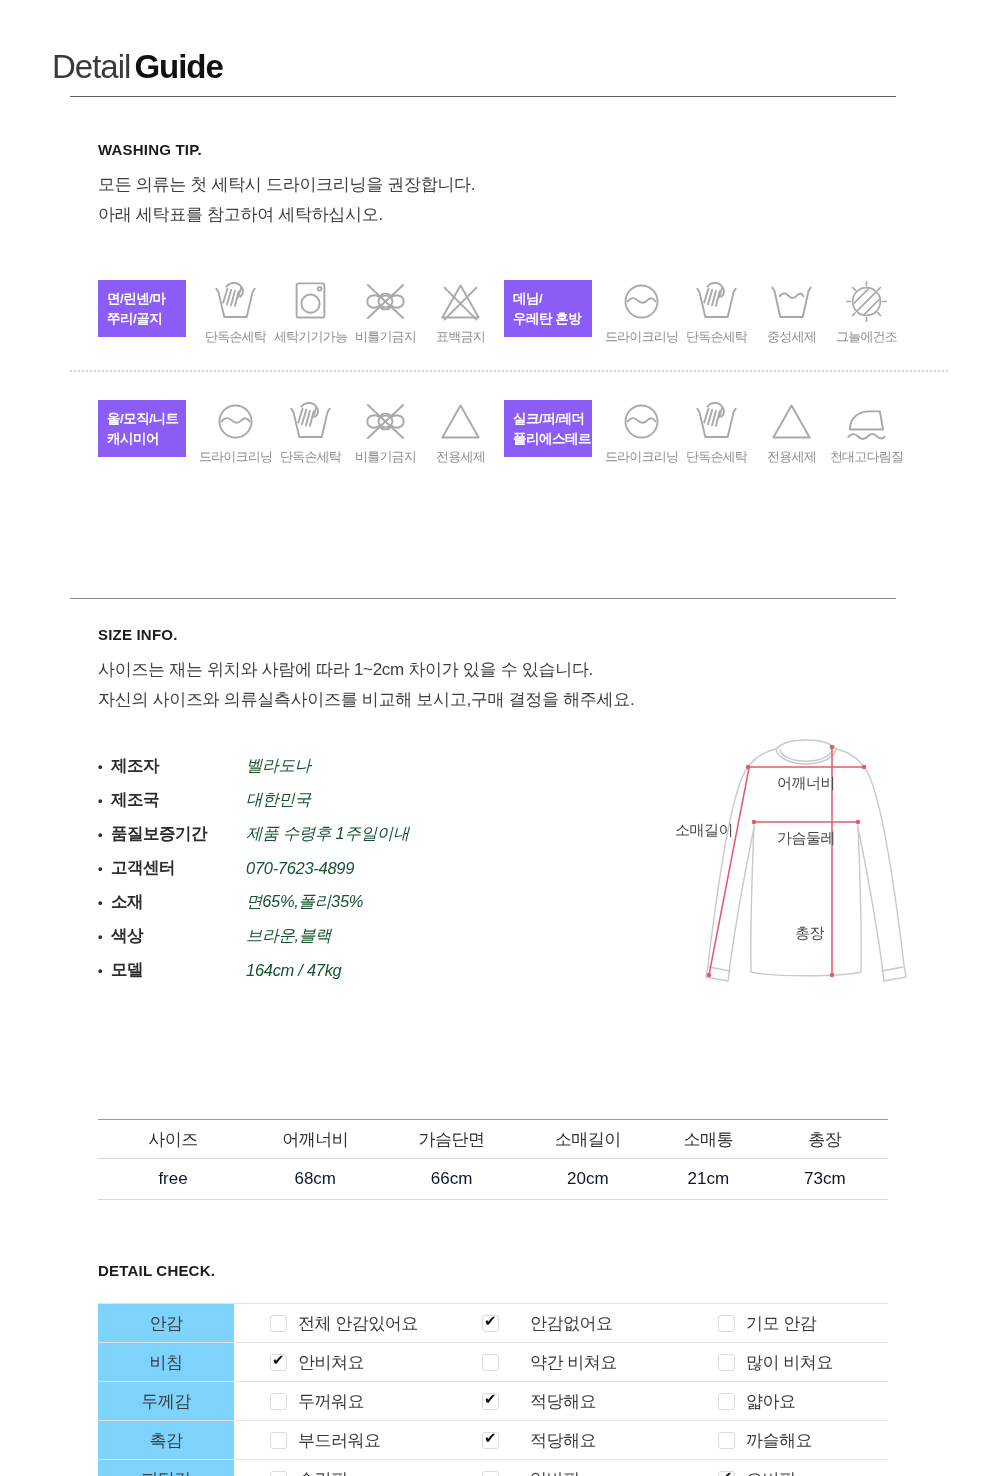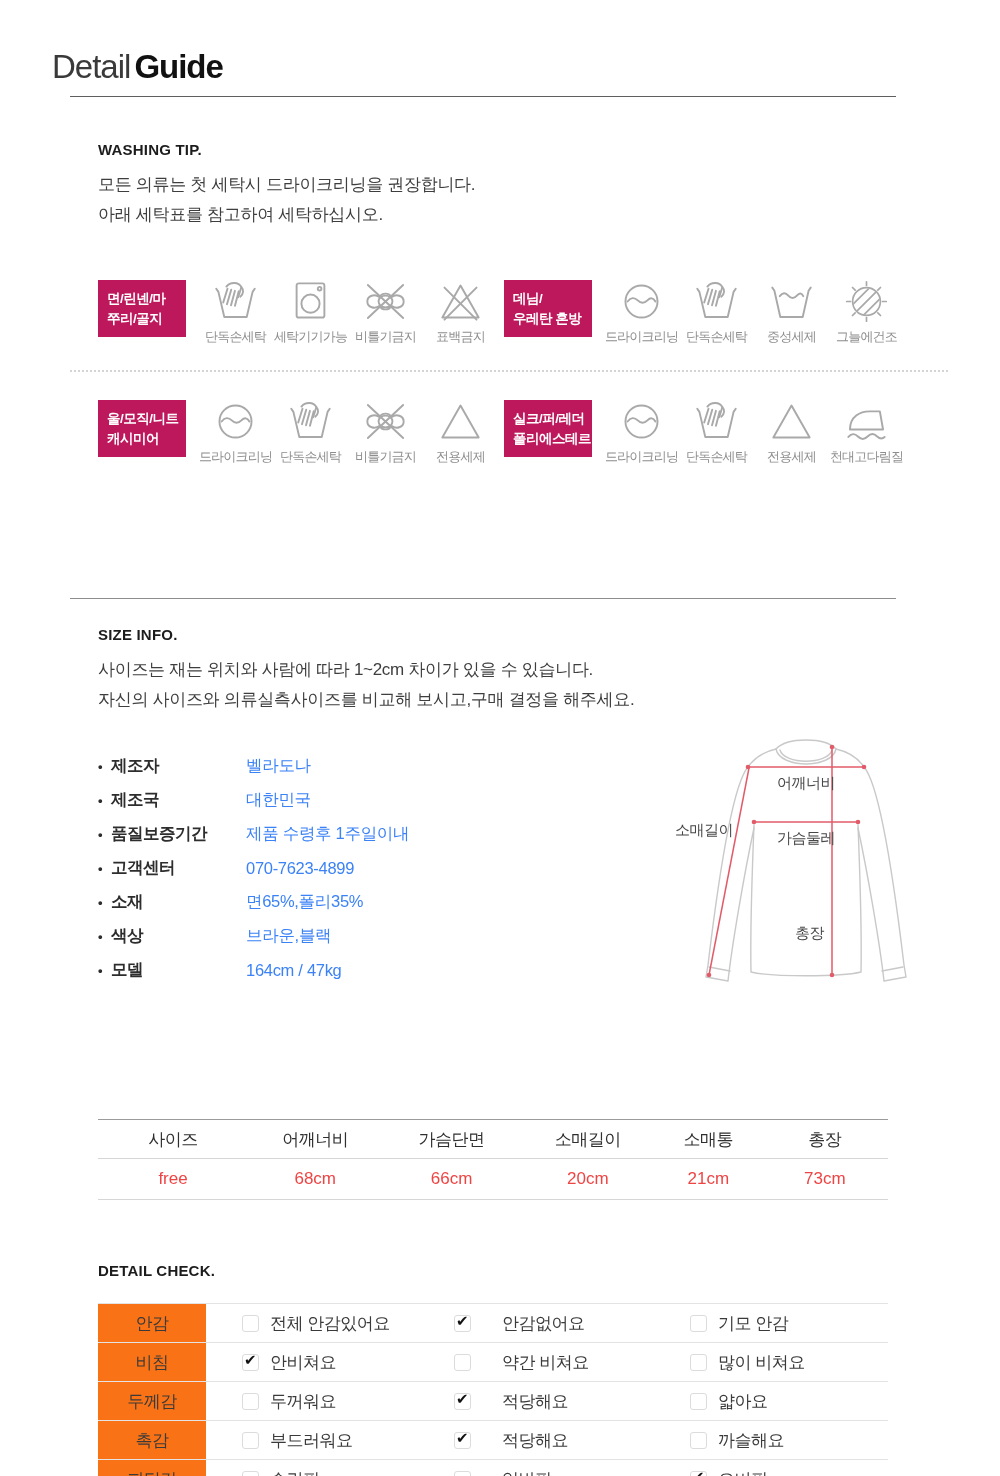--- a/index.html
+++ b/index.html
@@ -17,58 +17,58 @@
   .sec-heading { font-size:15px; font-weight:700; color:#1c1c1c; letter-spacing:0.2px; }
   .desc-line { font-size:17px; line-height:30px; color:#3e3e3e; letter-spacing:-0.3px; }
 
   
   .washing { margin:44px 0 0 98px; width:806px; }
   .washing .desc { margin-top:12px; }
   .wash-rows { margin-top:48px; }
   .wash-row { display:flex; justify-content:space-between; align-items:flex-start; width:806px; }
   .wash-group { display:flex; align-items:flex-start; }
   .group-box {
-    width:88px; height:57px; background:#be185d; color:#fff;
+    width:88px; height:57px; background:#8b5cf6; color:#fff;
     font-size:13.5px; font-weight:700; line-height:20px;
     padding:9px 0 0 9px; margin:2px 12px 0 0; letter-spacing:-0.5px; white-space:nowrap;
   }
   .wash-items { display:flex; }
   .wash-item { width:75px; text-align:center; }
   .wicon { display:block; width:47px; height:47px; margin:0 auto; }
   .wlabel { display:block; font-size:13px; color:#8e8e8e; margin-top:3px; letter-spacing:-0.8px; white-space:nowrap; }
   .dotted-sep { margin:24px 0 26px -28px; width:878px; border-top:2px dotted #d4d4d4; }
 
   .divider { margin:132px 0 0 70px; width:826px; border-top:1px solid #8d8d8d; }
 
   
   .size-section { margin:27px 0 0 98px; width:806px; }
   .size-section .desc { margin-top:12px; }
   .size-body { position:relative; margin-top:34px; height:318px; }
   .spec-row { display:flex; align-items:center; height:34px; }
   .spec-label { width:148px; font-size:16.5px; font-weight:700; color:#2d2d2d; letter-spacing:-0.5px; white-space:nowrap; }
   .spec-label::before { content:"•"; font-size:13px; margin-right:9px; color:#2d2d2d; }
-  .spec-value { font-size:16.5px; color:#3b82f6; letter-spacing:-0.3px; white-space:nowrap; }
+  .spec-value { font-size:16.5px; color:#14532d; letter-spacing:-0.3px; white-space:nowrap;font-style:italic; }
   .diagram { position:absolute; left:548px; top:-24px; width:330px; height:300px; }
 
   
   .size-table { margin:52px 0 0 0; width:790px; border-collapse:collapse; }
   .size-table th {
     font-weight:400; font-size:17px; color:#2f2f2f; height:39px;
     border-top:1px solid #9b9b9b; border-bottom:1px solid #d6d6d6; letter-spacing:-0.5px;
   }
-  .size-table td { font-size:17px; color:#ef4444; height:41px; text-align:center; border-bottom:1px solid #d6d6d6; }
+  .size-table td { font-size:17px; color:#0f172a; height:41px; text-align:center; border-bottom:1px solid #d6d6d6; }
   .size-table .c0 { width:19%; } .size-table .c1 { width:17%; } .size-table .c2 { width:17.5%; }
   .size-table .c3 { width:17%; } .size-table .c4 { width:13.5%; } .size-table .c5 { width:16%; }
 
   
   .detail-section { margin:62px 0 0 98px; width:790px; }
   .check-table { margin-top:24px; border-top:1px solid #e3e3e3; }
   .check-row { display:flex; align-items:stretch; height:39px; border-bottom:1px solid #e3e3e3; }
   .check-label {
-    width:108px; background:#f97316; display:flex; align-items:center; justify-content:center;
+    width:136px; background:#7dd3fc; display:flex; align-items:center; justify-content:center;
     font-size:17px; color:#3a3a3a; letter-spacing:-0.5px;
   }
   .check-options { flex:1; display:flex; align-items:center; padding-left:36px; }
   .opt { display:flex; align-items:center; }
   .opt-1 { width:212px; } .opt-2 { width:236px;gap:20px; } .opt-3 { flex:1; }
   .cb {
     width:17px; height:17px; border:1px solid #dcdcdc; border-radius:3px; background:#fff;
     margin-right:11px; position:relative; flex:none;
   }
   .cb.checked::after {

